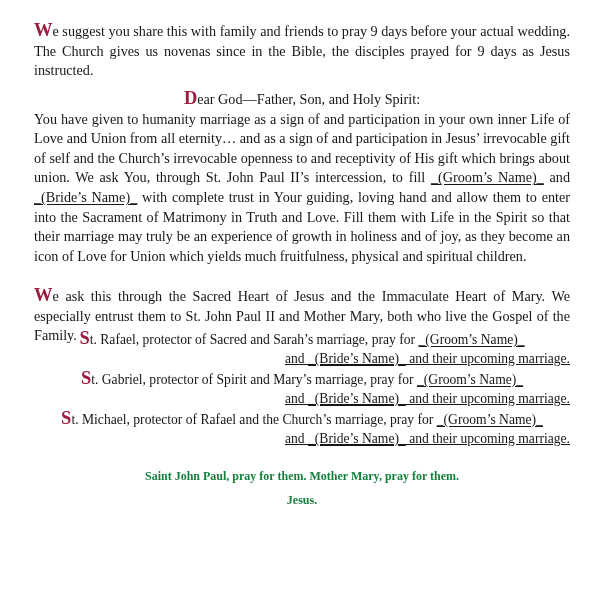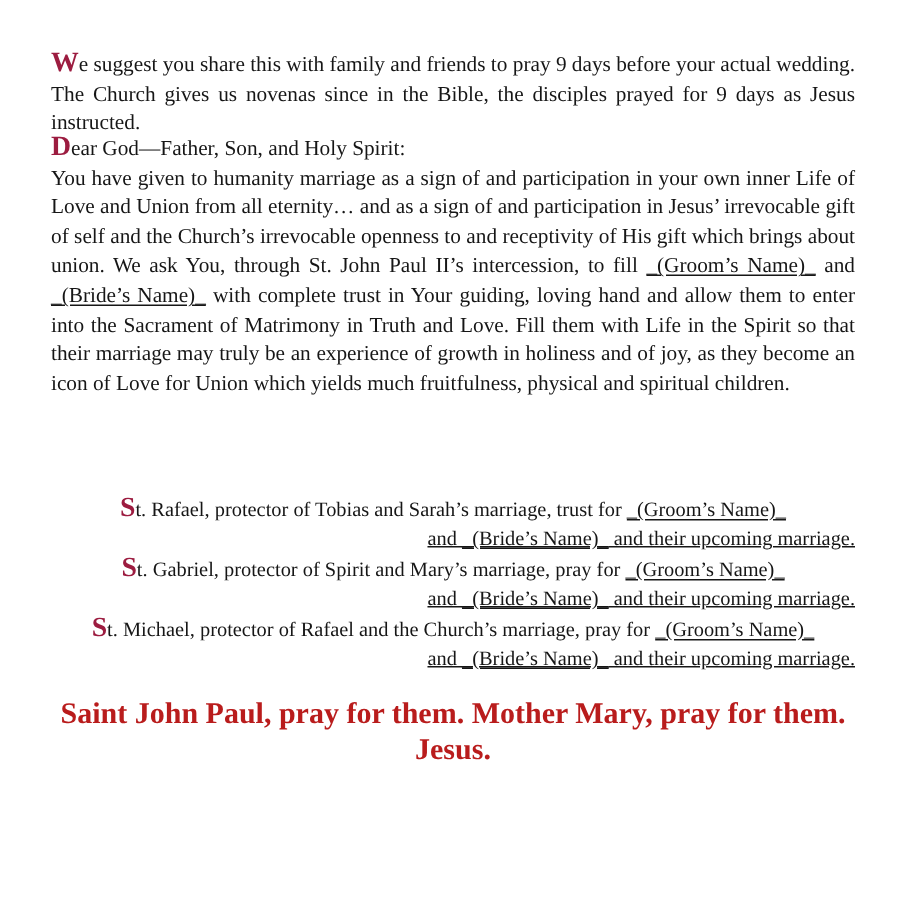--- a/index.html
+++ b/index.html
@@ -45,21 +45,21 @@
   }
 
   
   .blank {
     text-decoration: underline;
     text-underline-offset: 2px;
     white-space: nowrap;
   }
 
   
-  #p-intro      { top: 20px;   }
+  #p-intro      { top: 8px;   }
   #p-prayer     { top: 90px;  }
   #p-askthis    { top: 273px; }
 
   
   .saints {
     position: absolute;
     left: 34px;
     top: 330px;
     width: 536px;
     font-size: 13.6px;
@@ -77,43 +77,44 @@
     text-decoration: underline;
   }
 
   
   .closing {
     position: absolute;
     left: 34px;
     top: 464px;
     width: 536px;
     text-align: center;
-    color: #b91c1c;
+    color: #15803d;
     font-weight: 700;
-    font-size: 20px;
+    font-size: 12px;
     line-height: 24px;
   }
 </style>
 </head>
 <body>
 
 <div class="page">
 
   <p class="para" id="p-intro"><span class="dropcap">W</span><span>e suggest you share this with family and friends to pray 9 days before your actual wedding. The Church gives us novenas since in the Bible, the disciples prayed for 9 days as Jesus instructed.</span></p>
 
   <div class="para" id="p-prayer">
-    <div style="text-align:left;"><span class="dropcap">D</span><span>ear God—Father, Son, and Holy Spirit:</span></div>
+    <div style="text-align:center;"><span class="dropcap">D</span><span>ear God—Father, Son, and Holy Spirit:</span></div>
     <div><span>You have given to humanity marriage as a sign of and participation in your own inner Life of Love and Union from all eternity… and as a sign of and participation in Jesus’ irrevocable gift of self and the Church’s irrevocable openness to and receptivity of His gift which brings about union.  We ask You, through St. John Paul II’s intercession, to fill </span><span class="blank">_(Groom’s Name)_</span><span> and </span><span class="blank">_(Bride’s Name)_</span><span> with complete trust in Your guiding, loving hand and allow them to enter into the Sacrament of Matrimony in Truth and Love. Fill them with Life in the Spirit so that their marriage may truly be an experience of growth in holiness and of joy, as they become an icon of Love for Union which yields much fruitfulness, physical and spiritual children.</span></div>
   </div>
 
+  <p class="para" id="p-askthis"><span class="dropcap">W</span><span>e ask this through the Sacred Heart of Jesus and the Immaculate Heart of Mary. We especially entrust them to St. John Paul II and Mother Mary, both who live the Gospel of the Family.</span></p>
 
   <div class="saints">
 
     <div class="saint-group">
-      <div class="saint-line"><span class="dropcap">S</span><span>t. Rafael, protector of Tobias and Sarah’s marriage, trust for </span><span class="blank">_(Groom’s Name)_</span></div>
+      <div class="saint-line"><span class="dropcap">S</span><span>t. Rafael, protector of Sacred and Sarah’s marriage, pray for </span><span class="blank">_(Groom’s Name)_</span></div>
       <div class="saint-line saint-second"><span>and </span><span class="blank">_(Bride’s Name)_</span><span> and their upcoming marriage.</span></div>
     </div>
 
     <div class="saint-group">
       <div class="saint-line"><span class="dropcap">S</span><span>t. Gabriel, protector of Spirit and Mary’s marriage, pray for </span><span class="blank">_(Groom’s Name)_</span></div>
       <div class="saint-line saint-second"><span>and </span><span class="blank">_(Bride’s Name)_</span><span> and their upcoming marriage.</span></div>
     </div>
 
     <div class="saint-group">
       <div class="saint-line"><span class="dropcap">S</span><span>t. Michael, protector of Rafael and the Church’s marriage, pray for </span><span class="blank">_(Groom’s Name)_</span></div>

